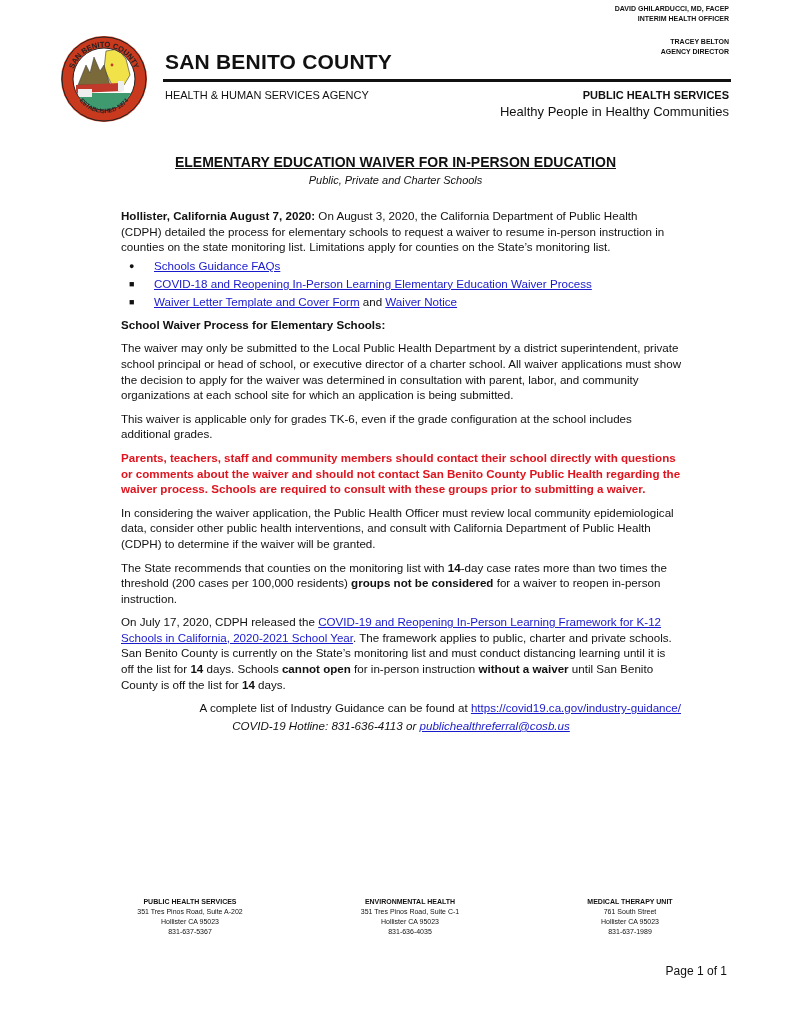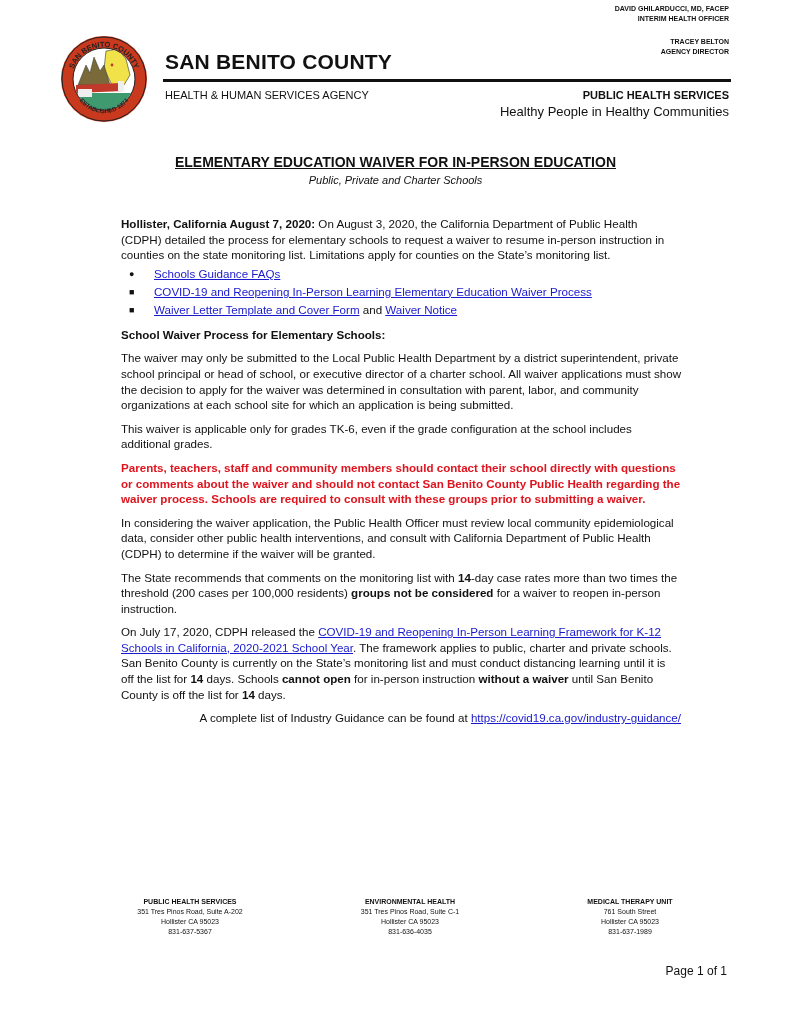--- a/index.html
+++ b/index.html
@@ -16,21 +16,21 @@
   .phs { position: absolute; right: 62px; top: 89px; text-align: right; }
   .phs .t1 { font-size: 11px; font-weight: bold; }
   .phs .t2 { font-size: 13px; margin-top: 3px; }
 
   
   .doc-title { position: absolute; left: 0; width: 791px; top: 154px; text-align: center; font-size: 14px; font-weight: bold; text-decoration: underline; }
   .doc-subtitle { position: absolute; left: 0; width: 791px; top: 174px; text-align: center; font-size: 11px; font-style: italic; }
 
   
   .body { position: absolute; left: 121px; top: 208px; width: 560px; font-size: 11.6px; line-height: 15.6px; }
-  .body p { margin: 8px 0 8px 0; }
+  .body p { margin: 0 0 8px 0; }
   .body b { font-weight: bold; }
   a.lnk { color: #1a1acd; text-decoration: underline; }
   ul.links { margin: 2px 0 6px 0; padding: 0 0 0 33px; list-style: none; }
   ul.links li { position: relative; padding-left: 0; margin: 0; line-height: 18px; }
   ul.links li .bul { position: absolute; left: -25px; top: 0; font-size: 9px; }
   .sec-head { font-weight: bold; margin: 0; }
   .red { color: #e0141e; font-weight: bold; }
   .center { text-align: center; }
   .hotline { font-style: italic; text-align: center; margin-top: 4px; }
 
@@ -95,47 +95,50 @@
     <p style="margin-bottom:2px;">
       <b>Hollister, California August 7, 2020:</b><span> On August 3, 2020, the California Department of Public Health (CDPH) detailed the process for elementary schools to request a waiver to resume in-person instruction in counties on the state monitoring list. Limitations apply for counties on the State’s monitoring list.</span>
     </p>
     <ul class="links">
       <li>
         <span class="bul">●</span>
         <a class="lnk">Schools Guidance FAQs</a>
       </li>
       <li>
         <span class="bul">■</span>
-        <a class="lnk">COVID-19 and Reopening In-Person Learning Elementary Education Waiver Process</a>
+        <a class="lnk">COVID-18 and Reopening In-Person Learning Elementary Education Waiver Process</a>
       </li>
       <li>
         <span class="bul">■</span>
         <a class="lnk">Waiver Letter Template and Cover Form</a><span style="white-space:pre;margin-top:36px;"> and </span><a class="lnk">Waiver Notice</a>
       </li>
     </ul>
 
     <p class="sec-head">School Waiver Process for Elementary Schools:</p>
     <p>The waiver may only be submitted to the Local Public Health Department by a district superintendent, private school principal or head of school, or executive director of a charter school. All waiver applications must show the decision to apply for the waiver was determined in consultation with parent, labor, and community organizations at each school site for which an application is being submitted.</p>
     <p>This waiver is applicable only for grades TK-6, even if the grade configuration at the school includes additional grades.</p>
     <p class="red">Parents, teachers, staff and community members should contact their school directly with questions or comments about the waiver and should not contact San Benito County Public Health regarding the waiver process. Schools are required to consult with these groups prior to submitting a waiver.</p>
     <p>In considering the waiver application, the Public Health Officer must review local community epidemiological data, consider other public health interventions, and consult with California Department of Public Health (CDPH) to determine if the waiver will be granted.</p>
 
     <p>
-      <span>The State recommends that comments on the monitoring list with </span><b>14</b><span>-day case rates more than two times the threshold (200 cases per 100,000 residents) </span><b>groups not be considered</b><span> for a waiver to reopen in-person instruction.</span>
+      <span>The State recommends that counties on the monitoring list with </span><b>14</b><span>-day case rates more than two times the threshold (200 cases per 100,000 residents) </span><b>groups not be considered</b><span> for a waiver to reopen in-person instruction.</span>
     </p>
 
     <p>
       <span>On July 17, 2020, CDPH released the </span><a class="lnk">COVID-19 and Reopening In-Person Learning Framework for K-12 Schools in California, 2020-2021 School Year</a><span>. The framework applies to public, charter and private schools. San Benito County is currently on the State’s monitoring list and must conduct distancing learning until it is off the list for </span><b>14</b><span> days. Schools </span><b>cannot open</b><span> for in-person instruction </span><b>without a waiver</b><span> until San Benito County is off the list for </span><b>14</b><span> days.</span>
     </p>
 
 
     <p class="center" style="margin-bottom:2px;text-align:right;">
       <span>A complete list of Industry Guidance can be found at </span><a class="lnk">https://covid19.ca.gov/industry-guidance/</a>
     </p>
 
+    <p class="hotline">
+      <span>COVID-19 Hotline: 831-636-4113 or </span><a class="lnk">publichealthreferral@cosb.us</a>
+    </p>
   </div>
 
   <div class="footer">
     <div class="col">
       <div class="h">PUBLIC HEALTH SERVICES</div>
       <div>351 Tres Pinos Road, Suite A-202</div>
       <div>Hollister CA 95023</div>
       <div>831-637-5367</div>
     </div>
     <div class="col">

